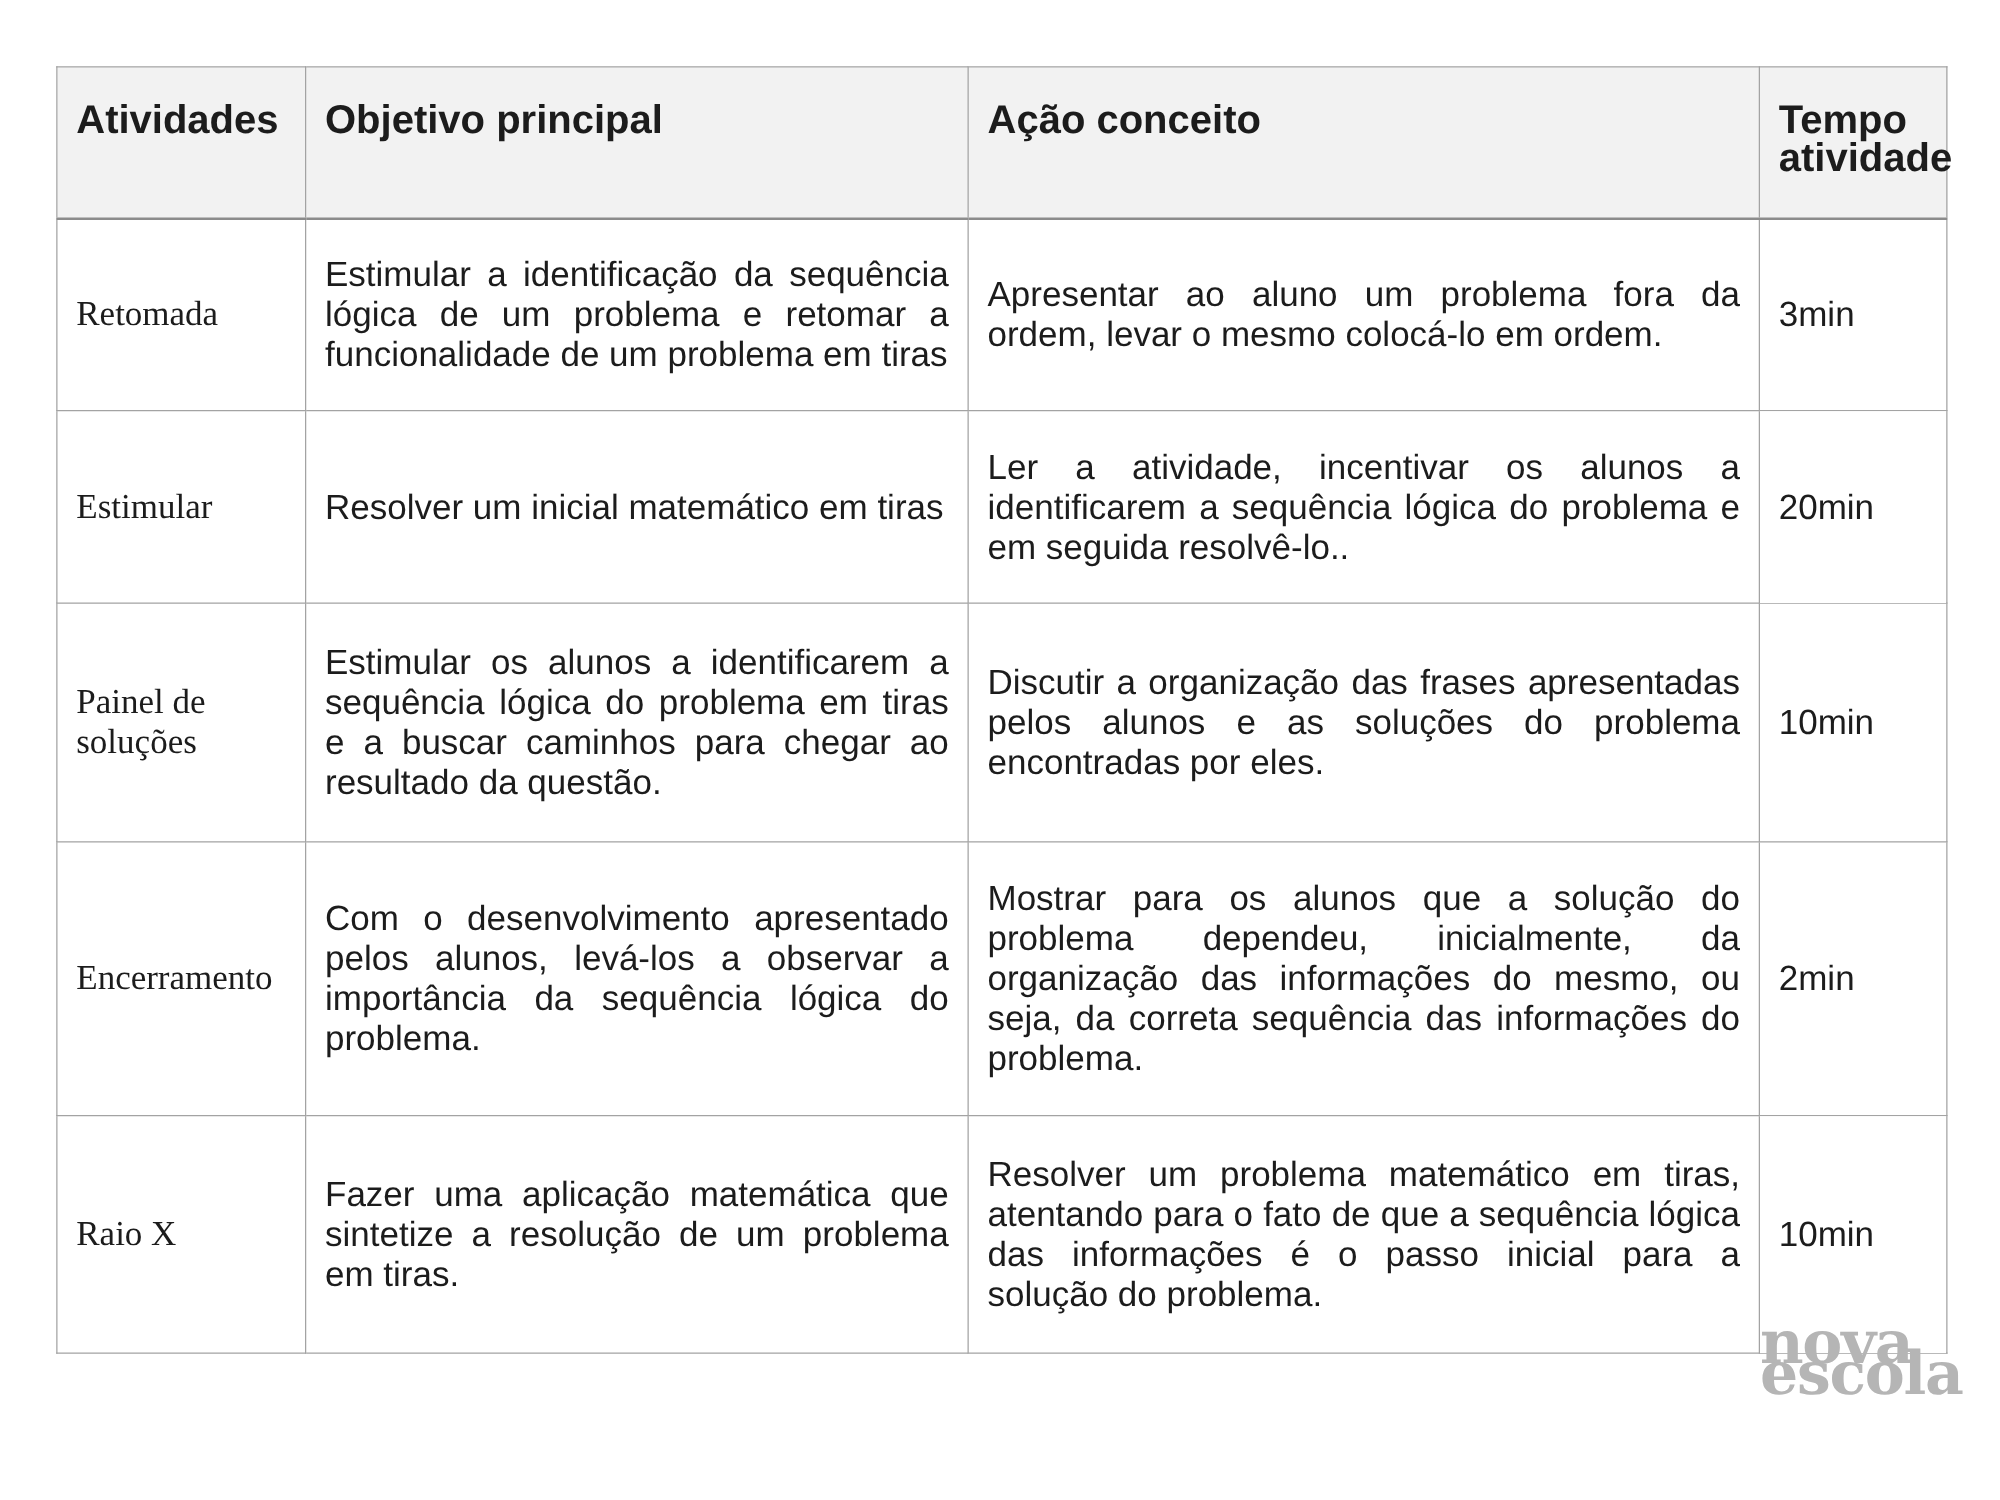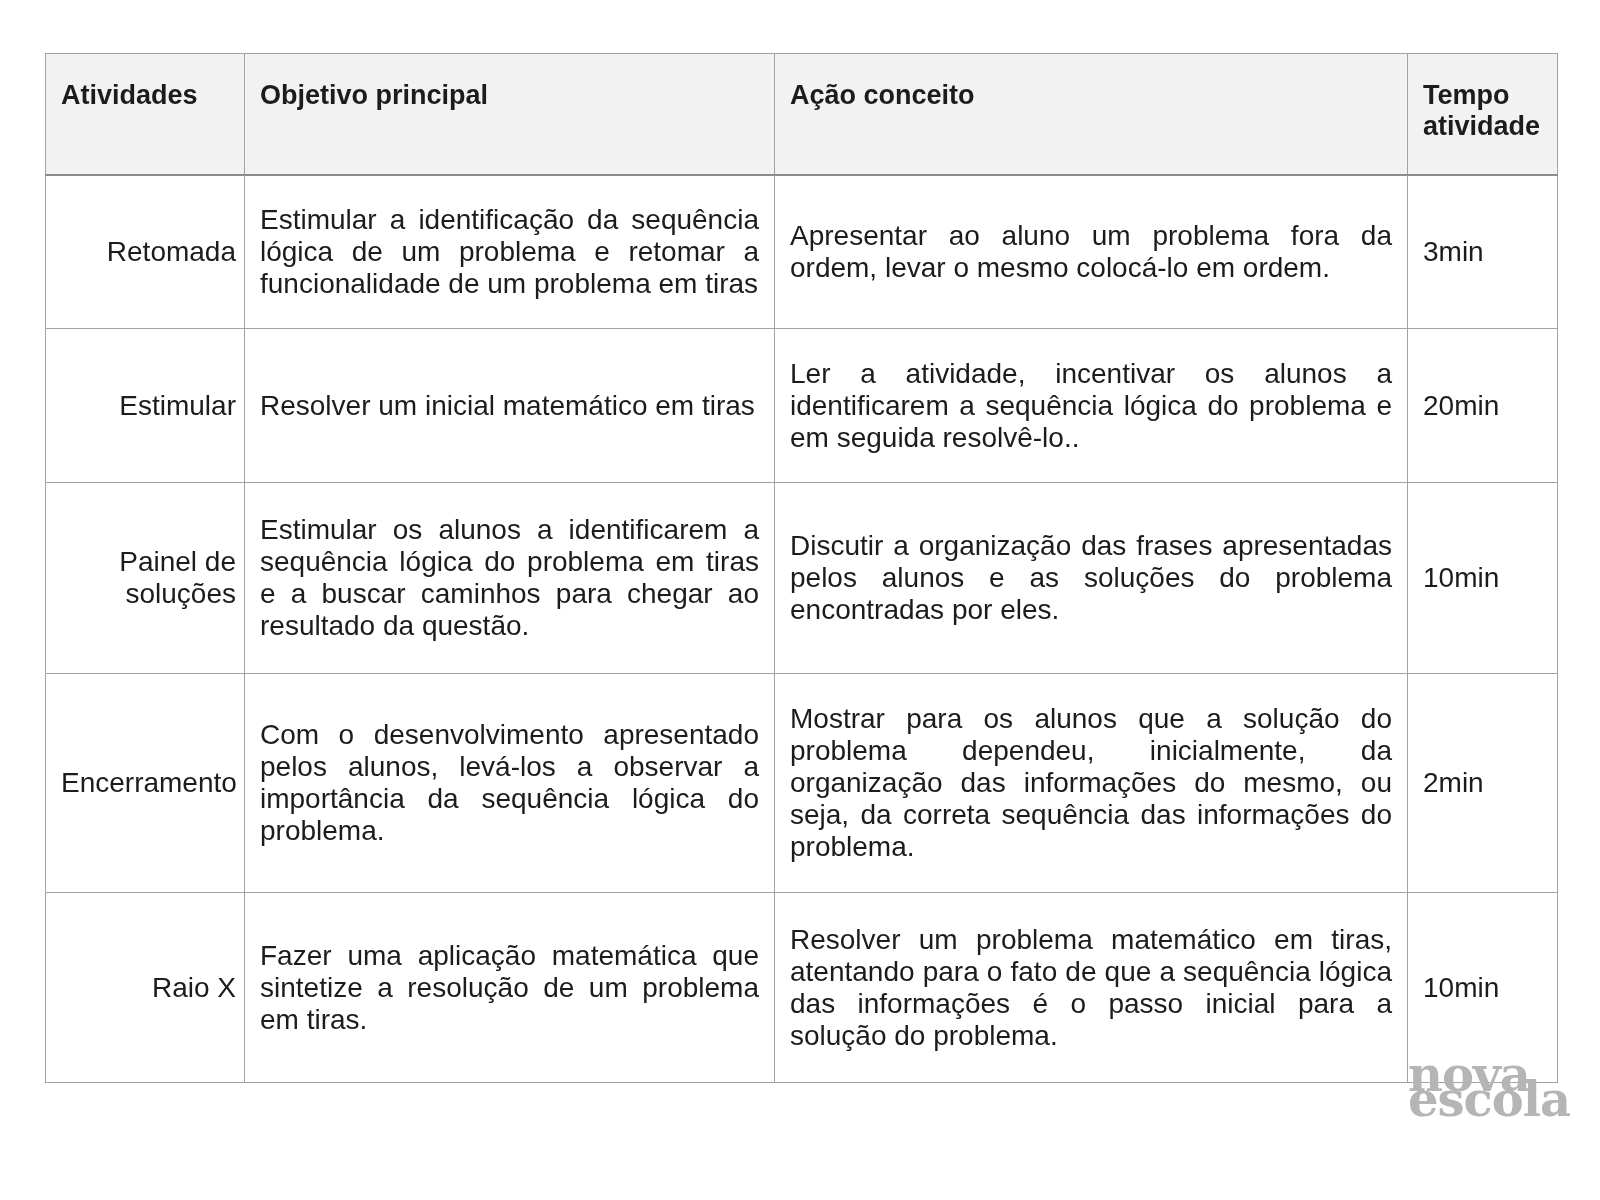--- a/index.html
+++ b/index.html
@@ -29,32 +29,33 @@
     color: #1c1c1c;
     background: #ffffff;
     padding: 6px 15px;
     vertical-align: middle;
     overflow: visible;
   }
 
   .lesson-table thead th {
     background: #f2f2f2;
     font-weight: 700;
-    font-size: 27px;
+    font-size: 32px;
     line-height: 31px;
     vertical-align: top;
     padding-top: 26px;
     text-align: left;
     border-bottom: 2px solid #8c8c8c;
   }
 
   td.cell-activity {
-    text-align: right;
+    text-align: left;
     white-space: pre-line;      
     padding-right: 8px;
+    font-family: Liberation Serif, serif;
   }
   td.cell-objective, td.cell-action {
     text-align: justify;
   }
   td.cell-time {
     text-align: left;
     position: relative;
   }
 
   

